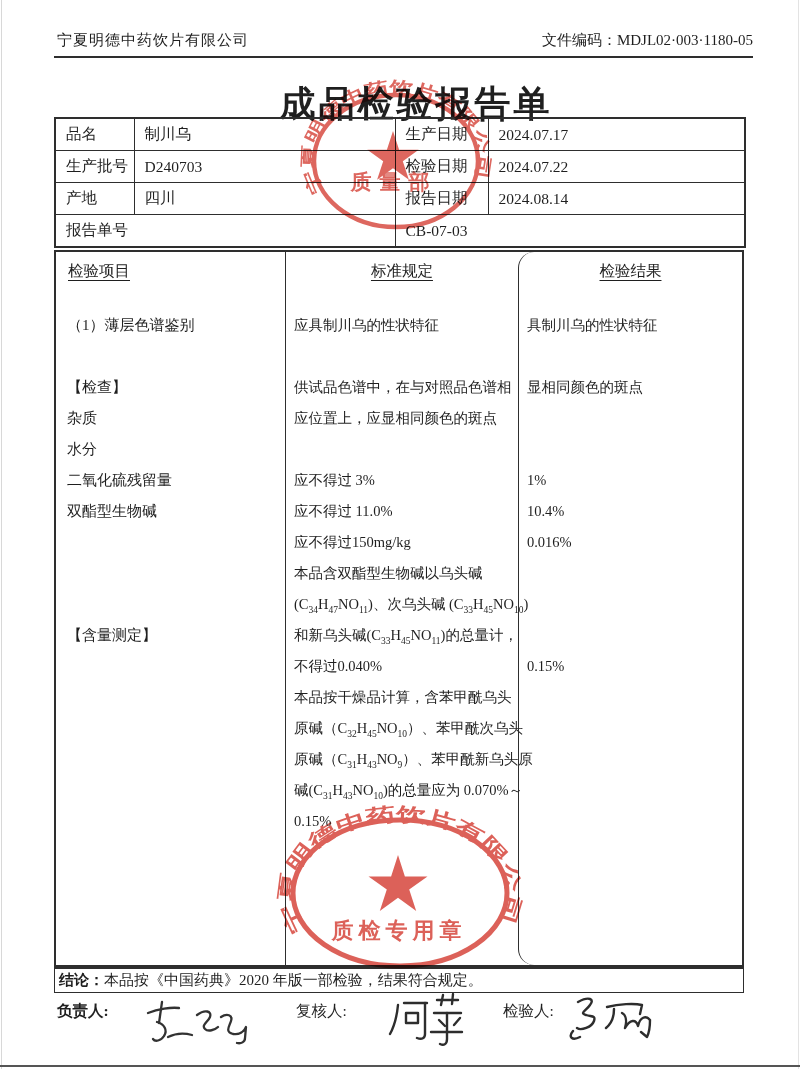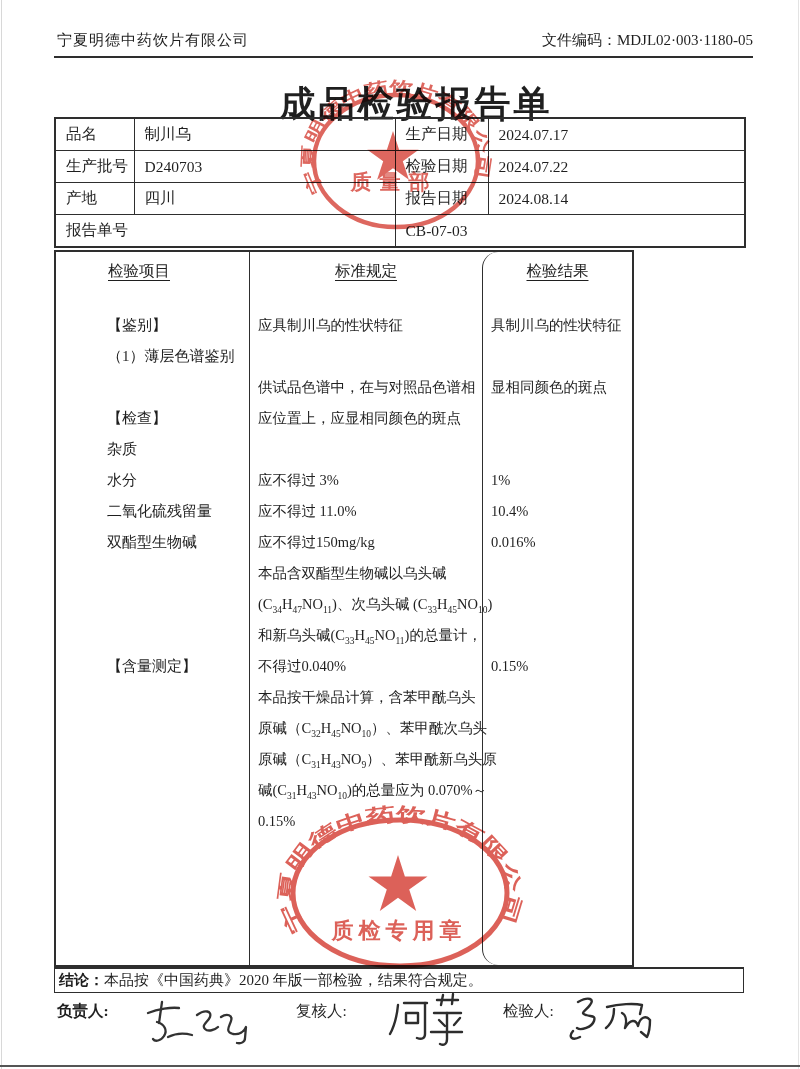--- a/index.html
+++ b/index.html
@@ -22,22 +22,22 @@
   .title{position:absolute;top:64px;left:0;width:100%;text-align:center;
     font-size:36px;font-weight:bold;letter-spacing:3px;margin:16px;}
 
   
   table.info{position:absolute;top:117px;left:54px;width:690px;border-collapse:collapse;table-layout:fixed;}
   table.info td{border:1.5px solid #2e2e2e;height:31px;font-size:15.5px;padding:0 0 0 10px;vertical-align:middle;white-space:nowrap;}
   table.info{border:2px solid #2e2e2e;}
   .jlabel{display:inline-flex;width:63px;justify-content:space-between;}
 
   
-  .main-table{position:absolute;top:250px;left:54px;width:580px;height:717px;
-    border:2px solid #2e2e2e;box-sizing:border-box;display:flex;background:transparent;padding-left:40px;}
+  .main-table{position:absolute;top:250px;left:54px;width:690px;height:717px;
+    border:2px solid #2e2e2e;box-sizing:border-box;display:flex;background:transparent;}
   .mcol{box-sizing:border-box;height:100%;}
   .mcol.c1{width:231px;}
   .mcol.c2{width:233px;border-left:1.5px solid #2e2e2e;}
   .mcol.c3{width:226px;border-left:1.5px solid #2e2e2e;border-radius:16px;}
   .mhead{height:58px;padding-top:9px;box-sizing:border-box;font-size:15.5px;}
   .mhead span{text-decoration:underline;text-underline-offset:4px;}
   .c1 .mhead{padding-left:12px;}
   .c2 .mhead,.c3 .mhead{text-align:center;}
   .mline{height:31px;line-height:31px;font-size:14.5px;white-space:nowrap;overflow:visible;}
   .c1 .mline{padding-left:11px;font-size:15px;}
@@ -103,21 +103,20 @@
           <td colspan="2">报告单号</td>
           <td colspan="2">CB-07-03</td>
         </tr>
       </tbody>
   </table>
 
   <div class="main-table">
     <div class="mcol c1">
       <div class="mhead"><span>检验项目</span></div>
       <div class="lines">
-          <div class="mline">【鉴别】</div>
           <div class="mline">（1）薄层色谱鉴别</div>
           <div class="mline">&nbsp;</div>
           <div class="mline">【检查】</div>
           <div class="mline">杂质</div>
           <div class="mline">水分</div>
           <div class="mline">二氧化硫残留量</div>
           <div class="mline">双酯型生物碱</div>
           <div class="mline">&nbsp;</div>
           <div class="mline">&nbsp;</div>
           <div class="mline">&nbsp;</div>

